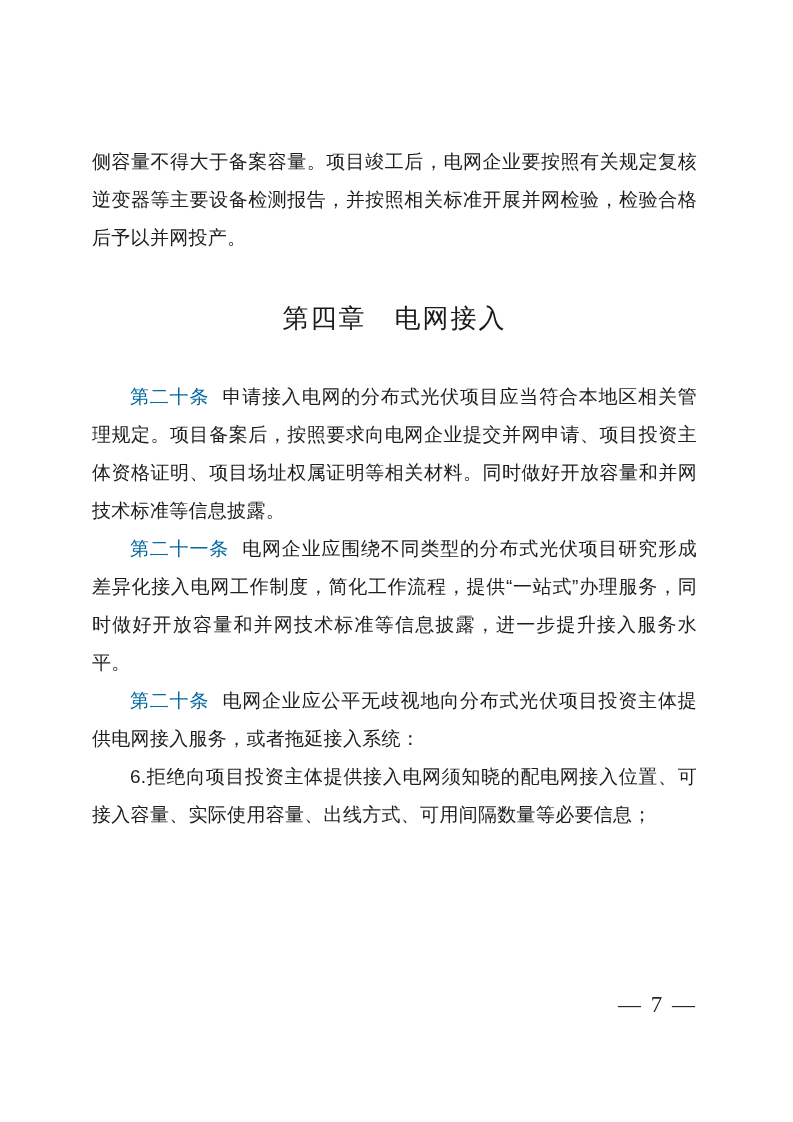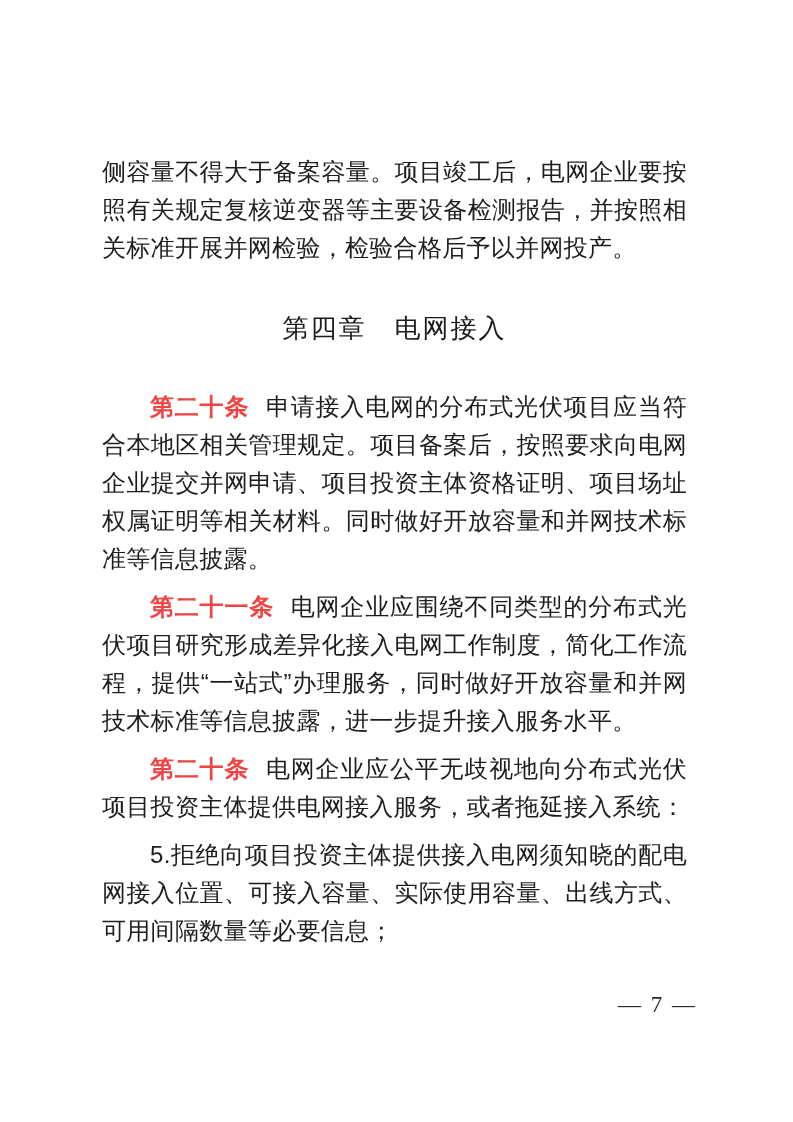--- a/index.html
+++ b/index.html
@@ -16,34 +16,34 @@
     color: #1d1d1d;
   }
   .page {
     position: absolute;
     inset: 0;
     box-sizing: border-box;
     padding: 143px 96px 0 92px;
     background: #ffffff;
   }
   .body-para {
-    margin: 10px;
-    font-size: 24px;
+    margin: 0;
+    font-size: 19px;
     line-height: 38px;
     text-align: justify;
     text-indent: 2em;
     letter-spacing: 0.3px;
     color: #1d1d1d;
   }
   .no-indent {
     text-indent: 0;
   }
   .article-lead {
-    font-weight: 700;
-    color: #ef4444;
+    font-weight: 400;
+    color: #0369a1;
     margin-right: 0.7em;
   }
   .chapter-heading {
     margin: 44px 0 39px 0;
     font-family: Liberation Mono, monospace;
     font-weight: 400;
     font-size: 26px;
     line-height: 38px;
     text-align: center;
     text-indent: 0;
@@ -75,17 +75,17 @@
 
   <p class="body-para">
     <strong class="article-lead">第二十一条</strong><span>电网企业应围绕不同类型的分布式光伏项目研究形成差异化接入电网工作制度，简化工作流程，提供“一站式”办理服务，同时做好开放容量和并网技术标准等信息披露，进一步提升接入服务水平。</span>
   </p>
 
   <p class="body-para">
     <strong class="article-lead">第二十条</strong><span>电网企业应公平无歧视地向分布式光伏项目投资主体提供电网接入服务，或者拖延接入系统：</span>
   </p>
 
 
-  <p class="body-para">5.拒绝向项目投资主体提供接入电网须知晓的配电网接入位置、可接入容量、实际使用容量、出线方式、可用间隔数量等必要信息；</p>
+  <p class="body-para">6.拒绝向项目投资主体提供接入电网须知晓的配电网接入位置、可接入容量、实际使用容量、出线方式、可用间隔数量等必要信息；</p>
 
   <div class="page-number">— 7 —</div>
 
 </div>
 
 </body></html>

